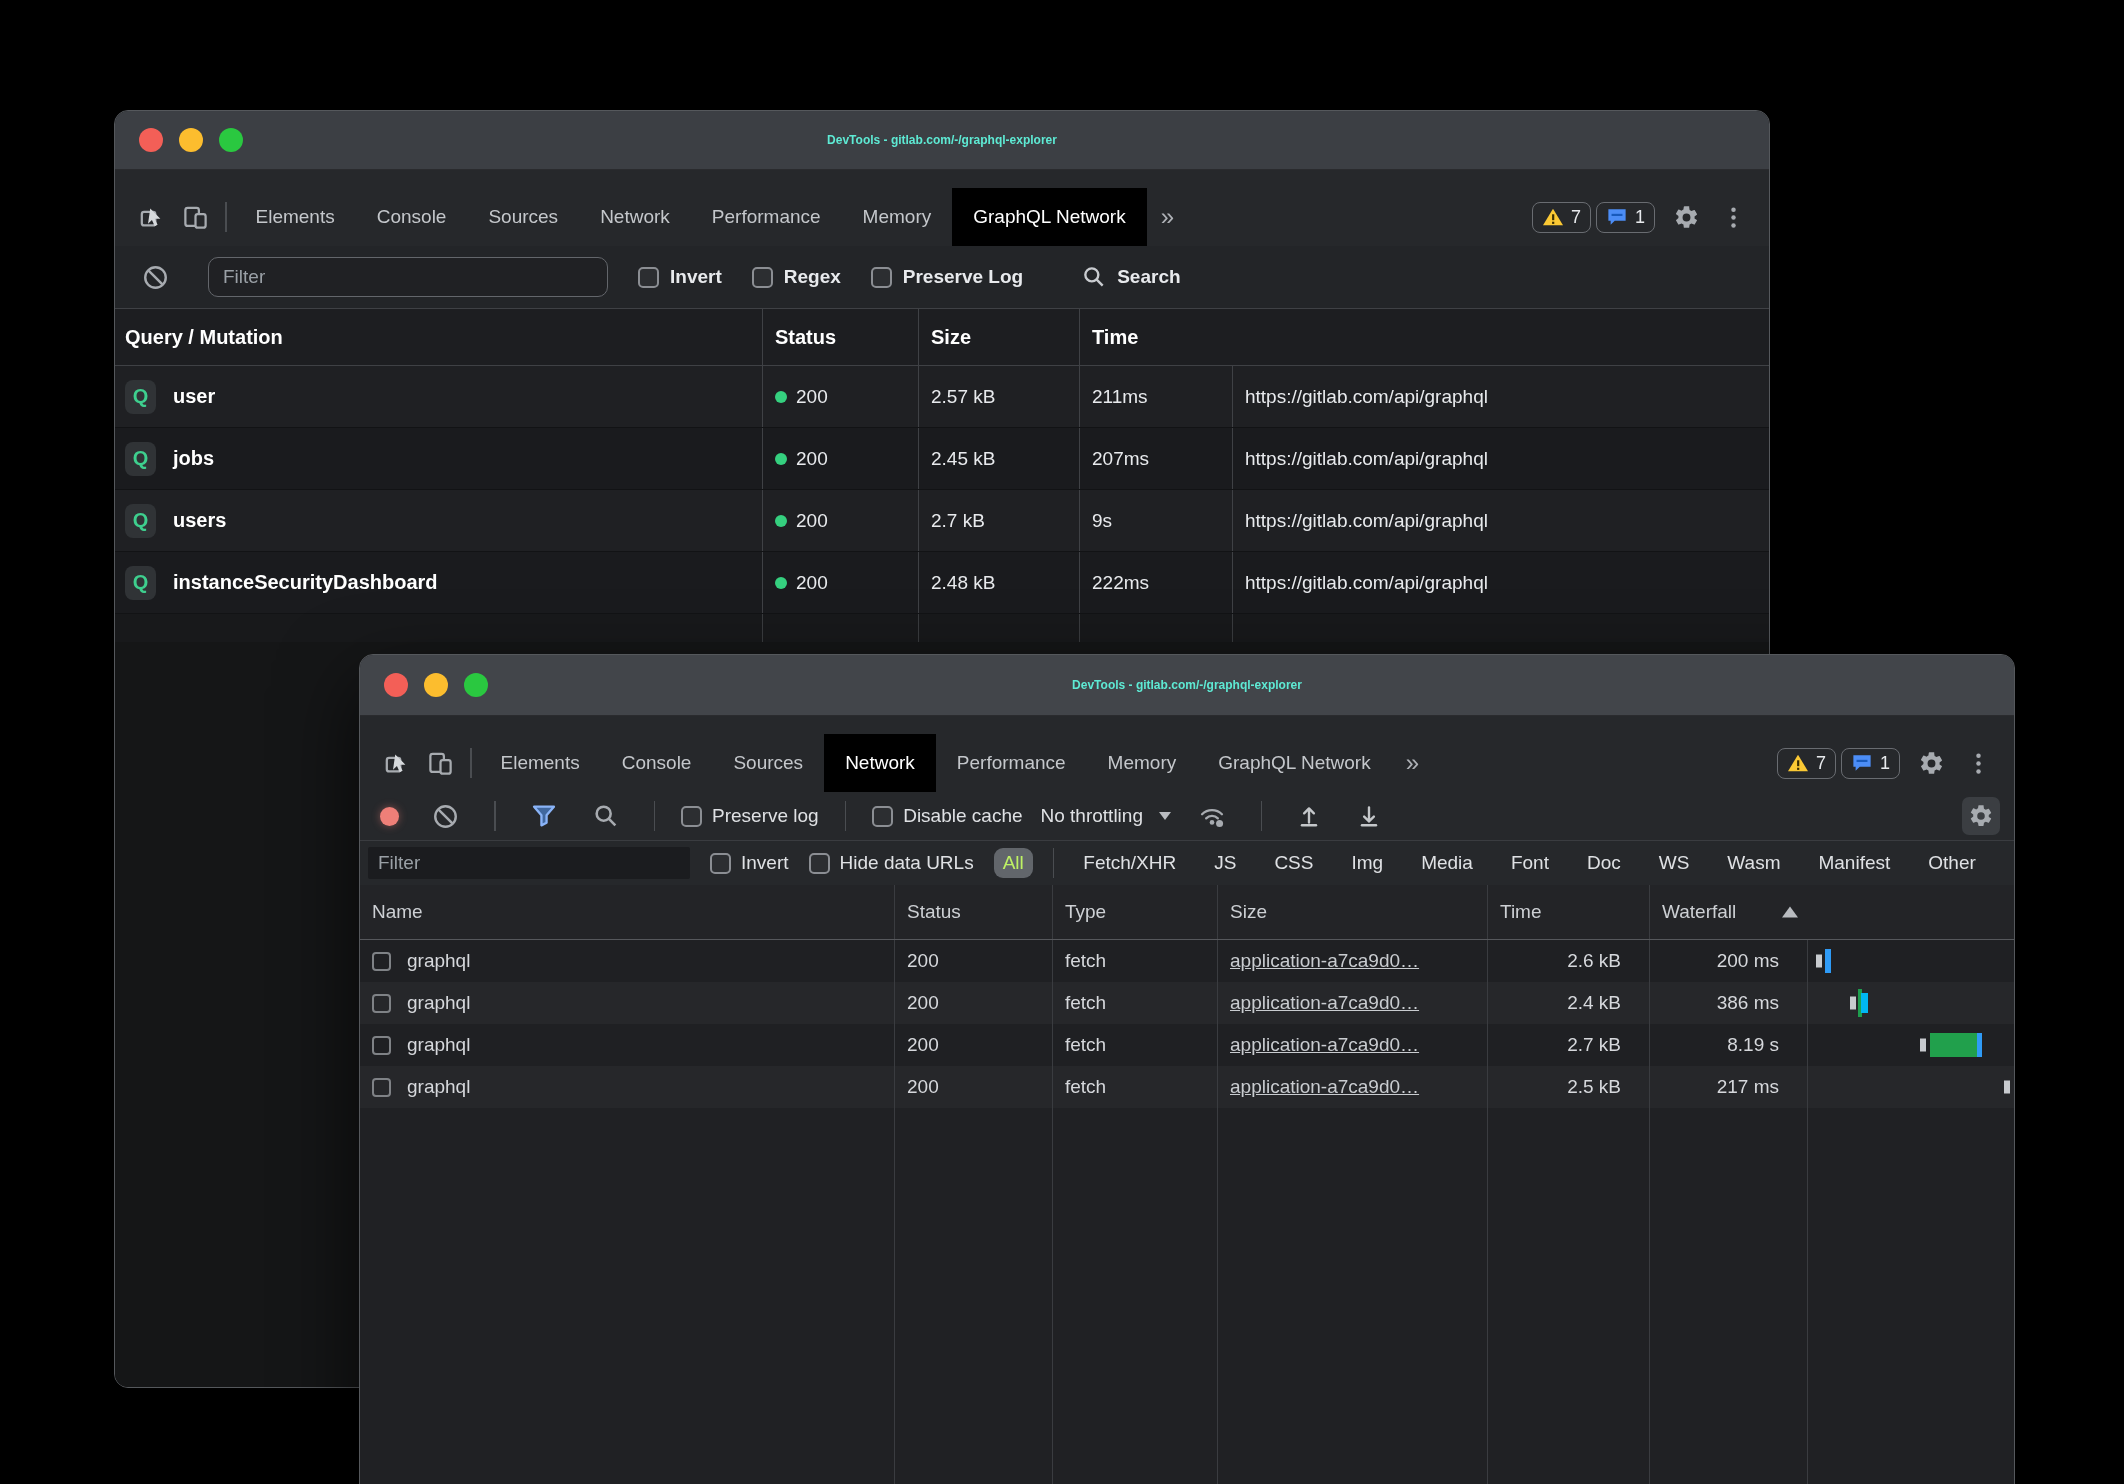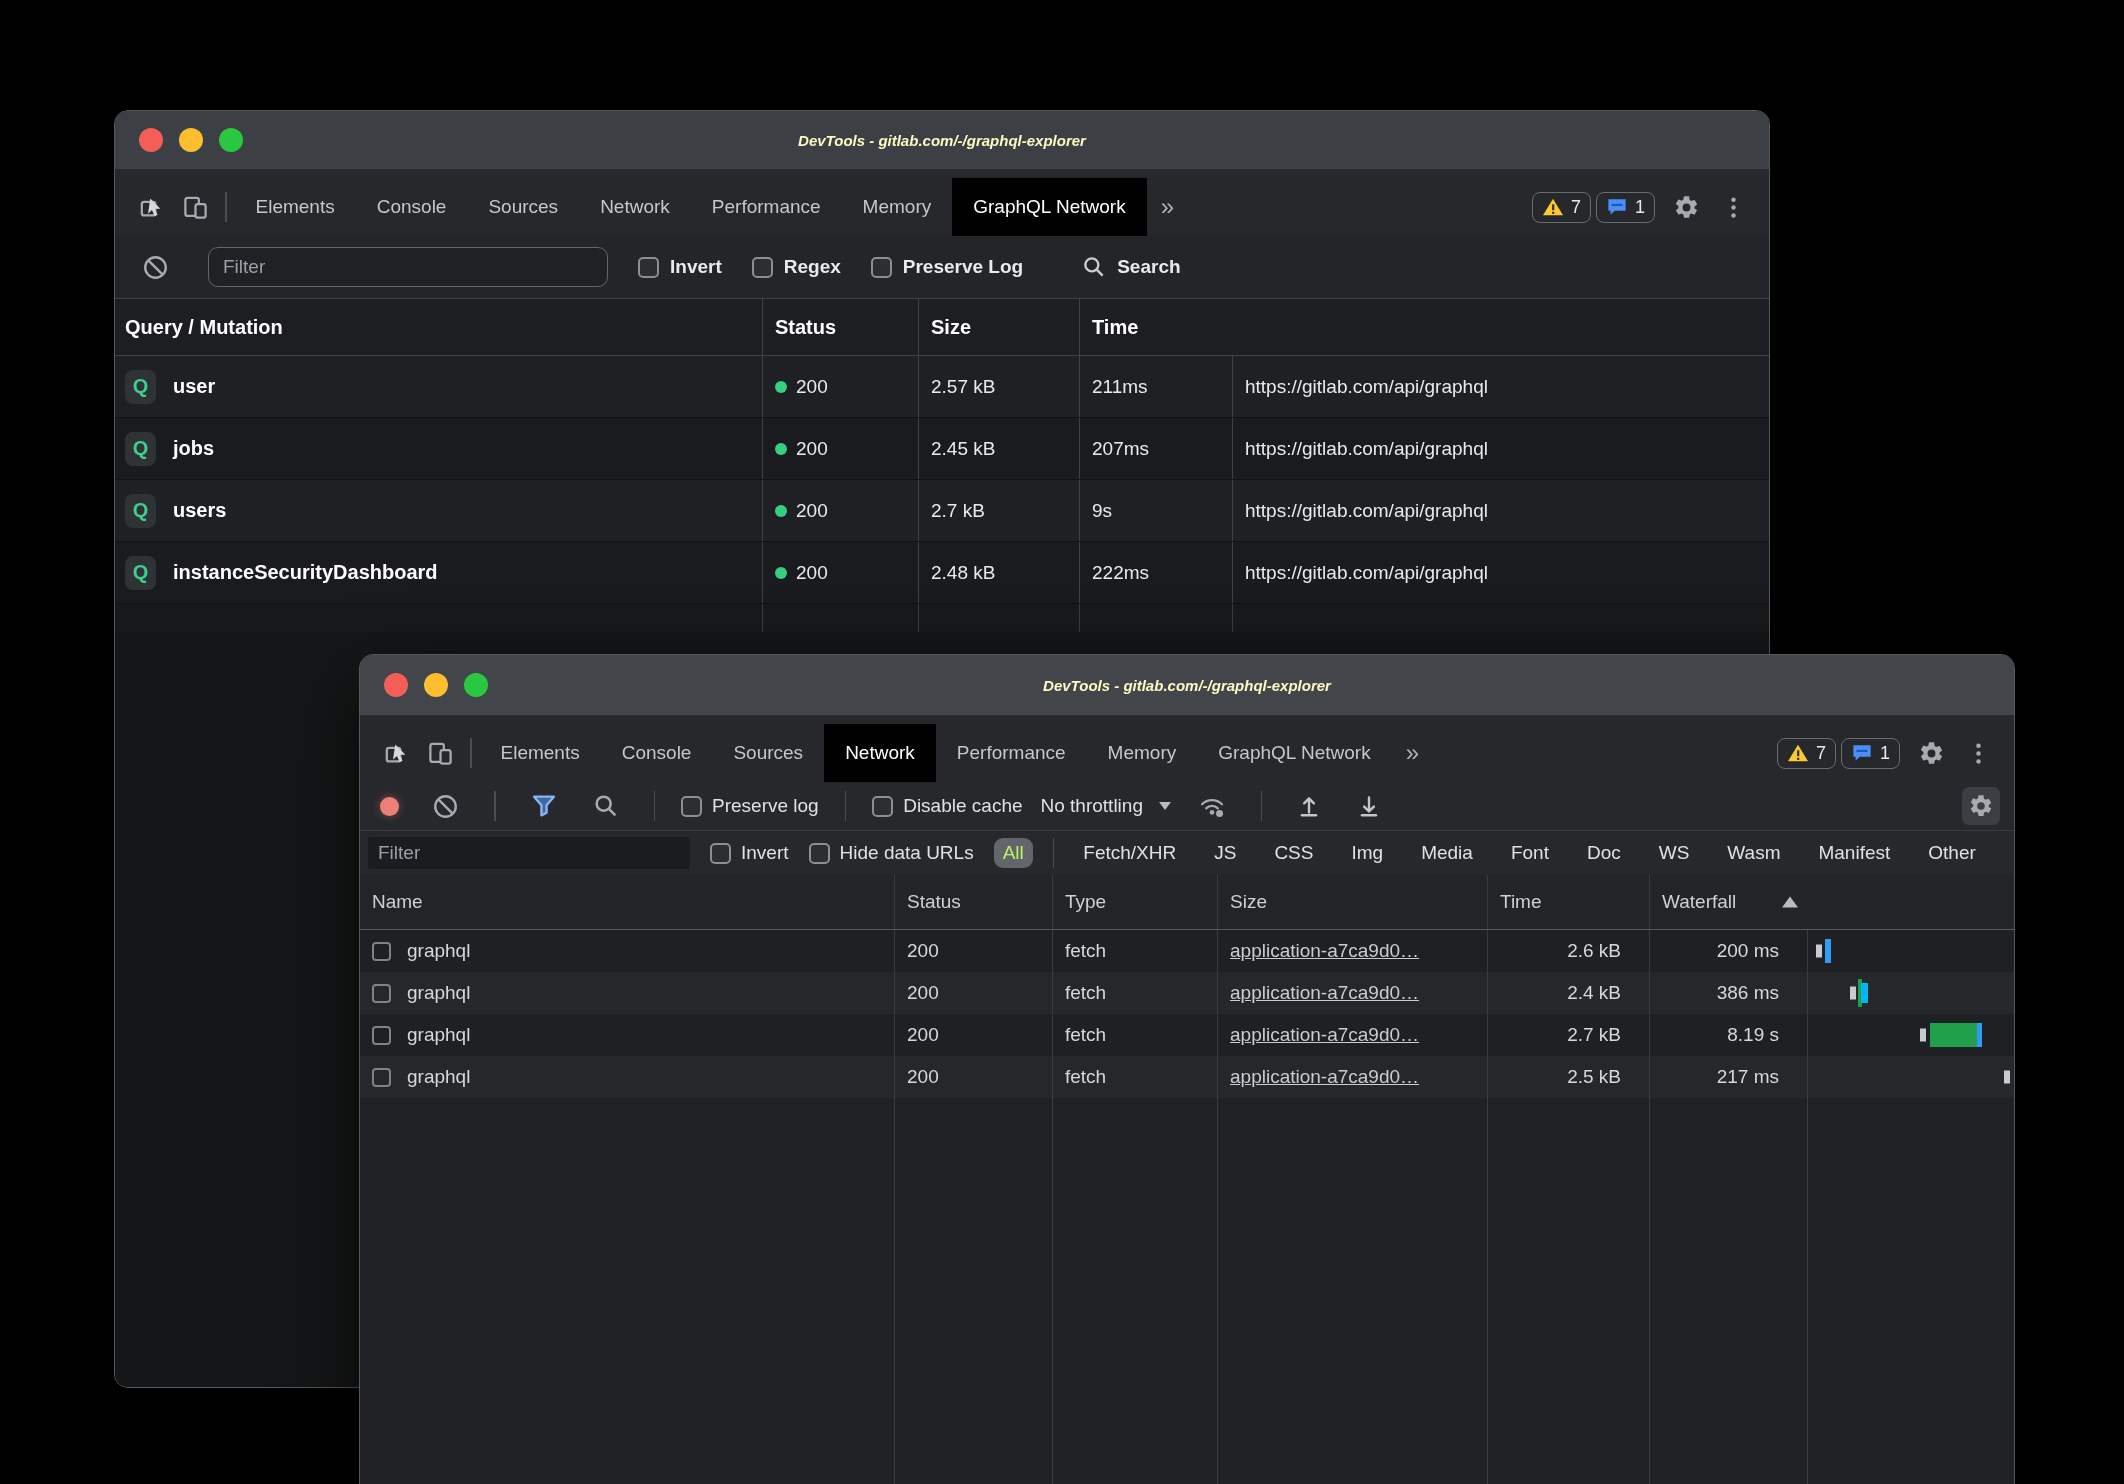--- a/index.html
+++ b/index.html
@@ -13,24 +13,24 @@
 
   
   .titlebar{position:relative;flex:0 0 58px;background:#3c3f44;display:flex;align-items:center;justify-content:center;
             border-bottom:1px solid #2a2b2e;}
   #front-window .titlebar{flex-basis:60px;background:#42454a;}
   .lights{position:absolute;left:24px;top:50%;transform:translateY(-50%);display:flex;gap:16px;}
   .light{width:24px;height:24px;border-radius:50%;}
   .light.red{background:#f35f57;}
   .light.yellow{background:#fcbd2e;}
   .light.green{background:#2ac840;}
-  .win-title{color:#fef9c3;font-size:15px;font-weight:bold;font-style:italic;}
-
-  
-  .tabbar{flex:0 0 58px;background:#26282b;display:flex;align-items:stretch;padding:8px 14px 0 16px;}
+  .win-title{color:#5eead4;font-size:12px;font-weight:bold;}
+
+  
+  .tabbar{flex:0 0 58px;background:#26282b;display:flex;align-items:stretch;padding:18px 14px 0 16px;}
   .icon-btn{display:flex;align-items:center;justify-content:center;padding:0 8px;cursor:pointer;align-self:center;}
   .v-divider{width:1.5px;height:30px;background:#4a4d51;align-self:center;margin:0 8px;}
   .tab{display:flex;align-items:center;padding:0 21px;color:#c4c7cb;font-size:19px;white-space:nowrap;}
   .tab.active{background:#000;color:#fff;}
   .tab-more{display:flex;align-items:center;padding:0 14px;color:#aeb1b6;font-size:24px;}
   .badge-group{margin-left:auto;display:flex;gap:5px;align-self:center;}
   .badge{display:flex;align-items:center;gap:7px;border:1.5px solid #696c71;border-radius:8px;
          padding:4px 9px;color:#e8eaed;font-size:18px;}
   .tail-icons{display:flex;align-self:center;margin-left:10px;gap:4px;}
 

